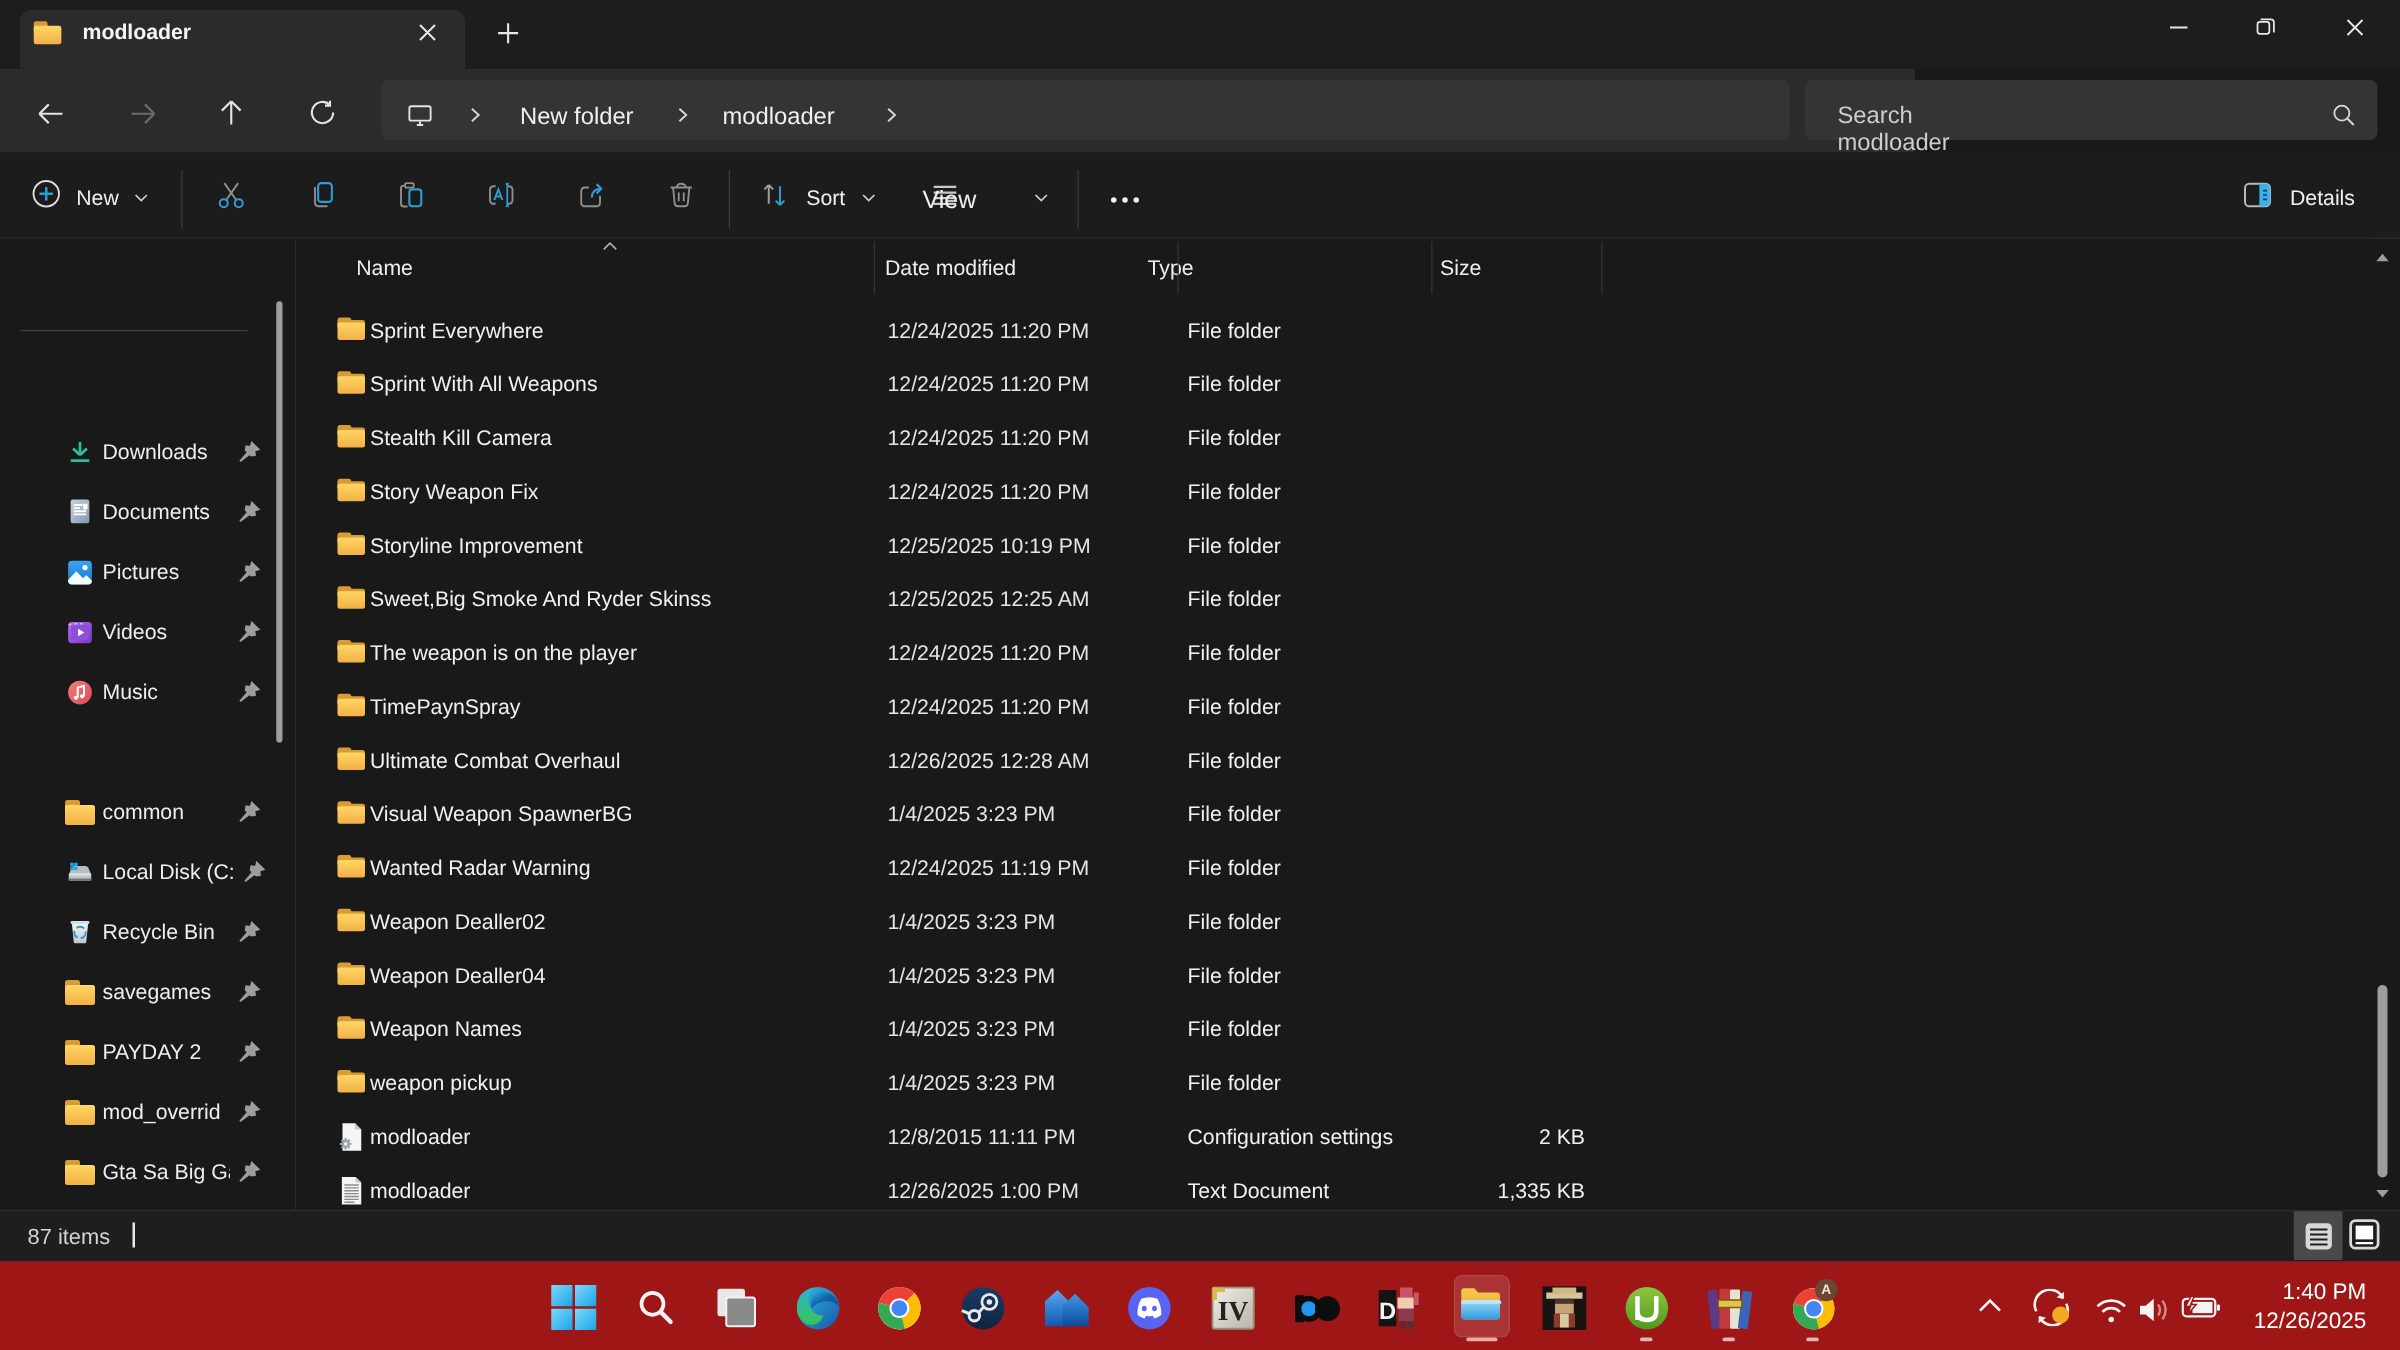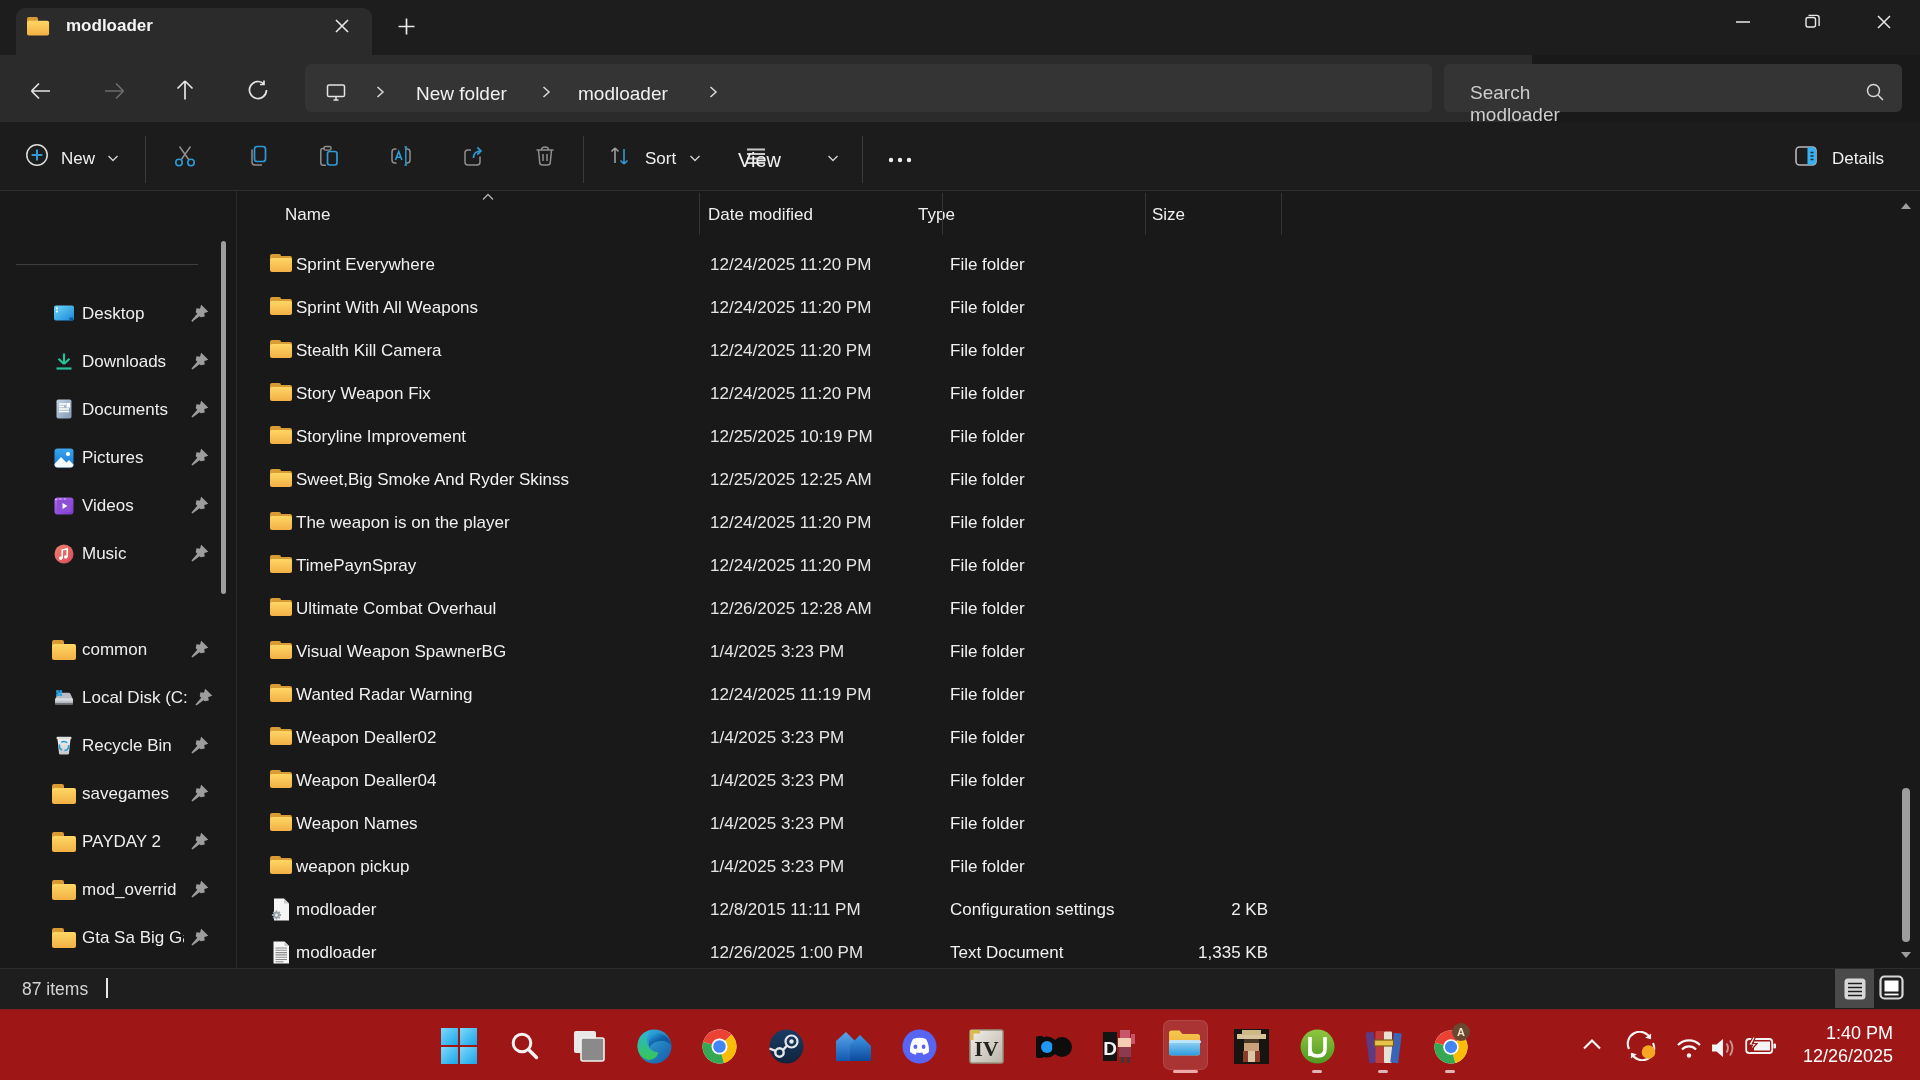--- a/index.html
+++ b/index.html
@@ -189,38 +189,20 @@
       <path d="M17.5 9.5 h3 M17.5 13 h3 M17.5 16.5 h3" stroke="#16323f" stroke-width="1.3"></path>
     </svg>
   <div class="abs" style="left:1832px;top:27px;font-size:17px;color:#f0f0f0;">Details</div>
 </div>
 <div id="statusbar" class="abs">
   <div class="abs" style="left:22px;top:10px;font-size:17.5px;color:#d4d4d4;">87 items</div>
   <div class="abs" style="left:106px;top:9px;width:2px;height:20px;background:#e8e8e8;"></div>
 </div>
 <div id="sidebar" class="abs">
   <div class="abs" style="left:16px;top:73px;width:182px;height:1px;background:#3f3f3f;"></div>
-  <div class="siderow" style="top:100px;">
-    <svg class="icn" style="left:44px;top:11px;" width="24" height="24" viewBox="0 0 24 24">
-        <rect x="2" y="3.5" width="20" height="15" rx="2" fill="url(#dsk)"></rect>
-        <defs>
-          <linearGradient id="dsk" x1="0" y1="0" x2="1" y2="1">
-            <stop offset="0" stop-color="#6ed6f7"></stop>
-            <stop offset="1" stop-color="#1a86d9"></stop>
-          </linearGradient>
-        </defs>
-        <rect x="4" y="5.5" width="1.8" height="1.8" fill="#fff"></rect>
-        <rect x="4" y="8.6" width="1.8" height="1.8" fill="#fff"></rect>
-        <rect x="17.5" y="15.5" width="3.5" height="3" fill="#0f5c9e"></rect>
-      </svg>
-    <span class="lbl">Desktop</span>
-      <svg class="pin" viewBox="0 0 22 22">
-        <path d="M13.5 3 L19 8.5 L15.5 9.5 L16 13 L13 13.5 L8.5 9 L9 6 L12.5 6.5z M8.5 12.5 L4 18.5 M10 11 L4 18 L11.5 12.5" fill="#9d9d9d" stroke="#9d9d9d" stroke-width="1.4"></path>
-      </svg>
-  </div>
   <div class="siderow" style="top:148px;">
     <svg class="icn" style="left:44px;top:11px;" width="24" height="24" viewBox="0 0 24 24">
         <path d="M12 3.5 V14 M12 14 L6.5 8.8 M12 14 L17.5 8.8" stroke="#27c29a" fill="none" stroke-width="2.2"></path>
         <path d="M4.5 18.5 H19.5" stroke="#27c29a" stroke-width="2.2"></path>
       </svg>
     <span class="lbl">Downloads</span>
       <svg class="pin" viewBox="0 0 22 22">
         <path d="M13.5 3 L19 8.5 L15.5 9.5 L16 13 L13 13.5 L8.5 9 L9 6 L12.5 6.5z M10 11 L4 18 L11.5 12.5" fill="#9d9d9d" stroke="#9d9d9d" stroke-width="1.4"></path>
       </svg>
   </div>

